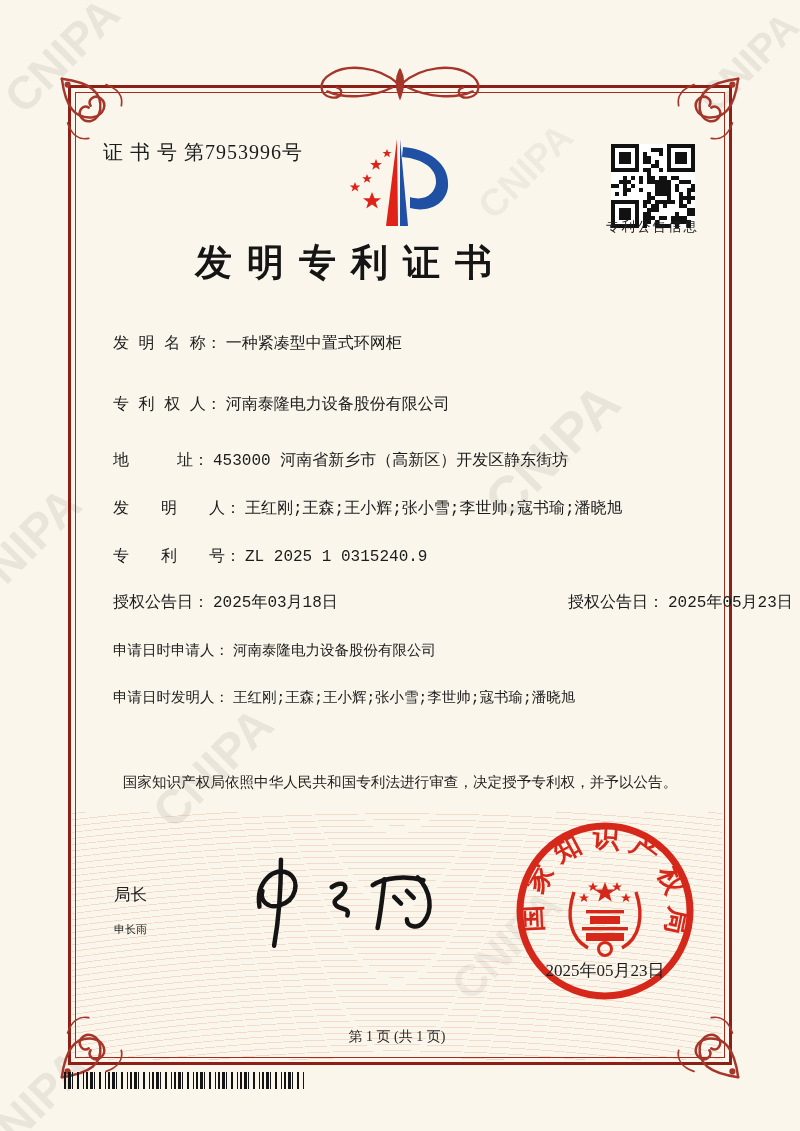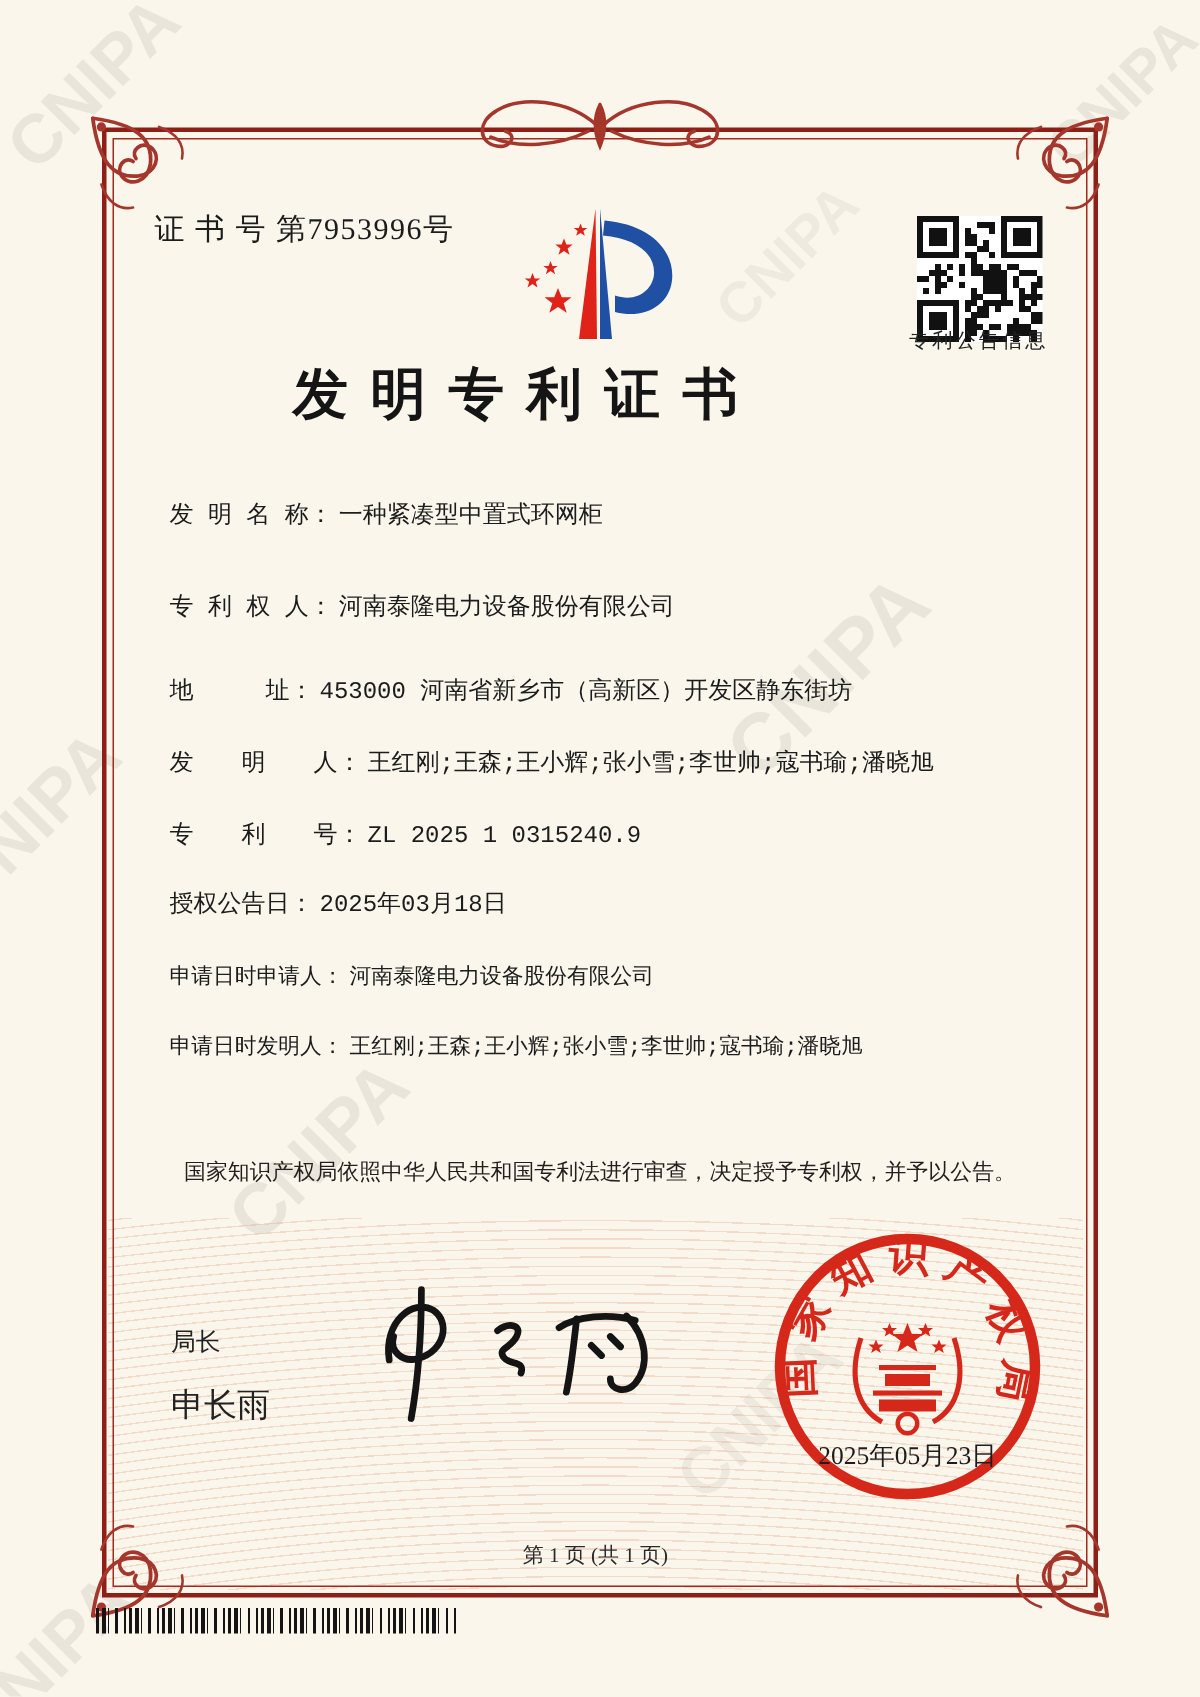--- a/index.html
+++ b/index.html
@@ -62,21 +62,21 @@
   .row.small{font-size:14.5px;}
 
   
   .statement{
     position:absolute;left:78px;top:766px;width:644px;
     font-size:14.6px;line-height:33px;text-align:center;color:#241f1c;
   }
 
   
   .sig-title{position:absolute;left:114px;top:884px;font-size:16.5px;font-family:Liberation Serif, serif;color:#222;}
-  .sig-name{position:absolute;left:114px;top:922px;font-size:22px;font-family:"Liberation Sans","DejaVu Sans",sans-serif;color:#222;}
+  .sig-name{position:absolute;left:114px;top:922px;font-size:11px;font-family:"Liberation Sans","DejaVu Sans",sans-serif;color:#222;}
   .sig-hand{position:absolute;left:238px;top:850px;width:205px;height:105px;}
 
   
   .seal{position:absolute;left:514px;top:820px;width:182px;height:182px;}
 
   
   .page-no{position:absolute;left:0;top:1028px;width:794px;text-align:center;font-size:14px;color:#2a2a2a;}
   .barcode{
     position:absolute;left:64px;top:1072px;width:242px;height:17px;
     background:repeating-linear-gradient(90deg,
@@ -320,20 +320,23 @@
   <span class="lab">地　　　址：</span><span class="val">453000 河南省新乡市（高新区）开发区静东街坊</span>
 </div>
 <div class="row" style="top:498px;">
   <span class="lab">发　　明　　人：</span><span class="val">王红刚;王森;王小辉;张小雪;李世帅;寇书瑜;潘晓旭</span>
 </div>
 <div class="row" style="top:546px;">
   <span class="lab">专　　利　　号：</span><span class="val">ZL 2025 1 0315240.9</span>
 </div>
 <div class="row" style="top:592px;">
   <span class="lab">授权公告日：</span><span class="val">2025年03月18日</span>
+  <span class="col2">
+    <span class="lab">授权公告日：</span><span class="val">2025年05月23日</span>
+  </span>
 </div>
 <div class="row small" style="top:641px;">
   <span class="lab">申请日时申请人：</span><span class="val">河南泰隆电力设备股份有限公司</span>
 </div>
 <div class="row small" style="top:688px;">
   <span class="lab">申请日时发明人：</span><span class="val">王红刚;王森;王小辉;张小雪;李世帅;寇书瑜;潘晓旭</span>
 </div>
 
 <div class="statement">
   <div>国家知识产权局依照中华人民共和国专利法进行审查，决定授予专利权，并予以公告。</div>

